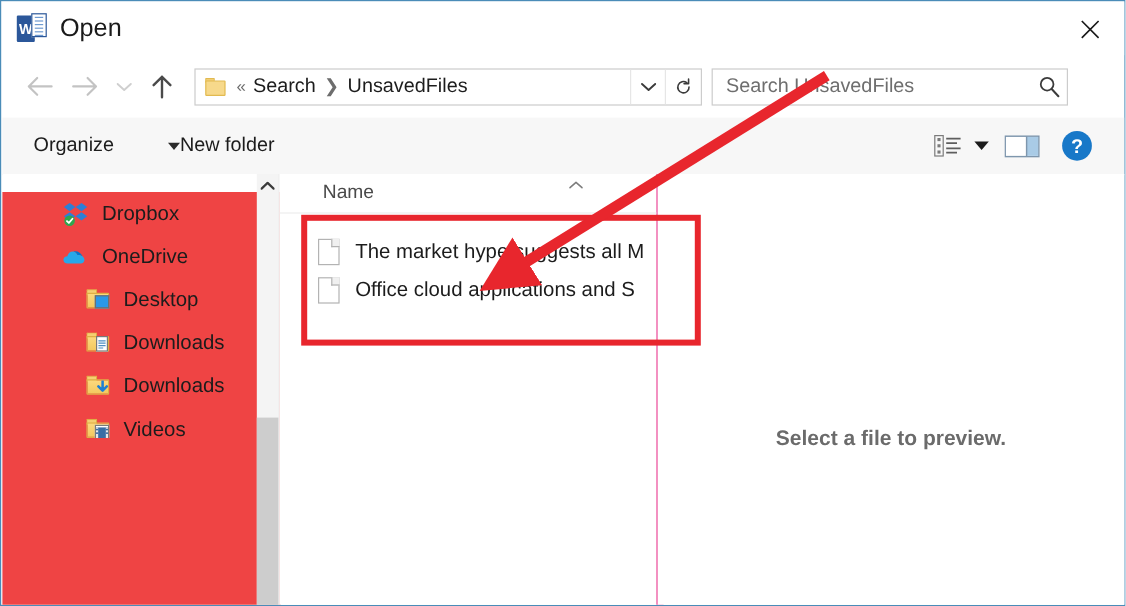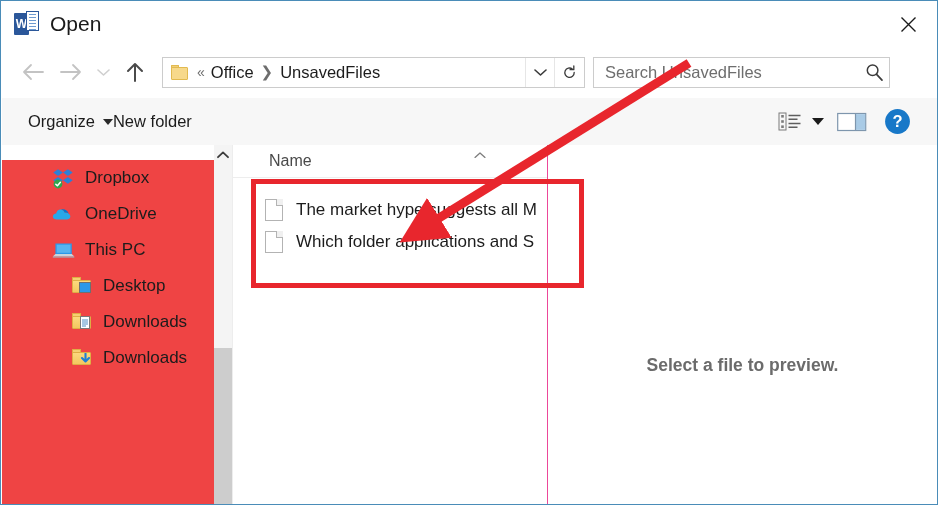--- a/index.html
+++ b/index.html
@@ -193,21 +193,21 @@
     display: flex;
     align-items: center;
   }
   .tb-item {
     font-size: 16.5px;
     color: #1c1c1c;
     white-space: nowrap;
     display: flex;
     align-items: center;
   }
-  .tb-organize { margin-left: 26px; }
+  .tb-organize { margin-left: 26px; gap: 37px; }
   .tb-caret {
     display: inline-block;
     margin-left: 8px;
     width: 0; height: 0;
     border-left: 5px solid transparent;
     border-right: 5px solid transparent;
     border-top: 6px solid #2a2a2a;
   }
   .tb-newfolder { }
   .tb-spacer { flex: 1 1 auto; }
@@ -471,21 +471,21 @@
         <path d="M10 20 V3 M3 10 L10 3 L17 10" stroke="#4a4a4a" stroke-width="2" fill="none" stroke-linecap="round" stroke-linejoin="round"></path>
       </svg>
     </div>
 
     <div class="crumbbar">
       <div class="crumb-folder">
         <div class="ft"></div>
           <div class="fb"></div>
       </div>
       <span class="crumb-sep dbl">«</span>
-      <span class="crumb-txt">Office</span>
+      <span class="crumb-txt">Search</span>
       <span class="crumb-sep">❯</span>
       <span class="crumb-txt">UnsavedFiles</span>
       <span class="crumb-spacer"></span>
       <span class="crumb-chev">
         <svg width="13" height="9" viewBox="0 0 13 9" aria-hidden="true">
           <path d="M1 2 L6.5 7 L12 2" stroke="#3b3b3b" stroke-width="1.6" fill="none" stroke-linecap="round" stroke-linejoin="round"></path>
         </svg>
       </span>
       <span class="crumb-refresh">
         <svg width="15" height="15" viewBox="0 0 16 16" aria-hidden="true">
@@ -568,31 +568,20 @@
             <path d="M4.4 16.5 C1.9 16.5 0.6 14.9 0.9 13.1 C1.2 11.4 2.8 10.5 4.2 10.6
                      C4.5 7.9 6.8 6.2 9.2 6.6 C11 6.9 12.2 8.2 12.6 9.6
                      C15.3 9.1 17.6 10.6 18.2 12.6 C18.8 14.7 17.5 16.5 15.2 16.5 Z" fill="#28a8ea"></path>
             <path d="M9.2 6.6 C11 6.9 12.2 8.2 12.6 9.6 C14.2 9.3 15.7 9.7 16.7 10.6
                      C15.9 8.1 13.4 6.2 10.6 6.3 C10.1 6.3 9.6 6.4 9.2 6.6 Z" fill="#0078d4"></path>
           </svg>
         </span>
         <span>OneDrive</span>
       </div>
 
-      <div class="nav-item lvl0">
-        <span class="ico">
-          <svg width="23" height="22" viewBox="0 0 23 22" aria-hidden="true">
-            <path d="M3.4 4.5 H19.8 V15 H3.4 Z" fill="#2b98e8"></path>
-            <path d="M4.7 5.7 H18.5 V13.8 H4.7 Z" fill="#57b4f0"></path>
-            <path d="M0.8 17.6 L3.4 15 H19.8 L22.3 17.6 Z" fill="#c9d4dc"></path>
-            <path d="M0.8 17.6 H22.3 V18.6 H0.8 Z" fill="#9fb0bd"></path>
-          </svg>
-        </span>
-        <span>This PC</span>
-      </div>
 
       <div class="nav-item lvl1">
         <span class="ico">
           <span class="folder">
               <span class="ftab"></span>
               <span class="fbase"></span>
             <span class="glyph" style="background:#2b98e8;border-color:#6f6f6f;"></span>
           </span>
         </span>
         <span>Desktop</span>
@@ -623,20 +612,40 @@
                 <path d="M5.5 0.5 V7.5 M2 5 L5.5 8.5 L9 5" stroke="#1e7fd4" stroke-width="2.1" fill="none" stroke-linecap="round" stroke-linejoin="round"></path>
               </svg>
             </span>
           </span>
         </span>
         <span>Downloads</span>
       </div>
 
 
 
+      <div class="nav-item lvl1">
+        <span class="ico">
+          <span class="folder">
+              <span class="ftab"></span>
+              <span class="fbase"></span>
+            <span class="glyph" style="width:12px;height:11px;background:#ffffff;border-color:#7a7a7a;">
+              <svg width="10" height="9" viewBox="0 0 10 9" style="display:block;margin:0.5px auto;" aria-hidden="true">
+                <rect x="0" y="0" width="10" height="9" fill="#3a6ea5"></rect>
+                <rect x="0" y="0" width="1.8" height="9" fill="#e8e8e8"></rect>
+                <rect x="8.2" y="0" width="1.8" height="9" fill="#e8e8e8"></rect>
+                <rect x="0" y="1.3" width="1.8" height="1.3" fill="#3a6ea5"></rect>
+                <rect x="0" y="4.3" width="1.8" height="1.3" fill="#3a6ea5"></rect>
+                <rect x="8.2" y="1.3" width="1.8" height="1.3" fill="#3a6ea5"></rect>
+                <rect x="8.2" y="4.3" width="1.8" height="1.3" fill="#3a6ea5"></rect>
+              </svg>
+            </span>
+          </span>
+        </span>
+        <span>Videos</span>
+      </div>
     </div>
 
     <div class="sb-scroll">
       <div class="arrow-up">
         <svg width="12" height="8" viewBox="0 0 12 8" aria-hidden="true">
           <path d="M1 6.2 L6 1.4 L11 6.2" stroke="#3b3b3b" stroke-width="1.8" fill="none" stroke-linecap="round" stroke-linejoin="round"></path>
         </svg>
       </div>
       <div class="thumb"></div>
     </div>
@@ -657,21 +666,21 @@
             <span class="fold"></span>
         </span>
         <span class="file-name">The market hype suggests all M</span>
       </div>
 
       <div class="filerow r1">
         <span class="doc-icon">
           <span class="page"></span>
             <span class="fold"></span>
         </span>
-        <span class="file-name">Which folder applications and S</span>
+        <span class="file-name">Office cloud applications and S</span>
       </div>
     </div>
 
     <div class="preview">
       <div class="preview-text">Select a file to preview.</div>
     </div>
   </div>
 
   <div class="overlay">
     <div class="anno-box"></div>

